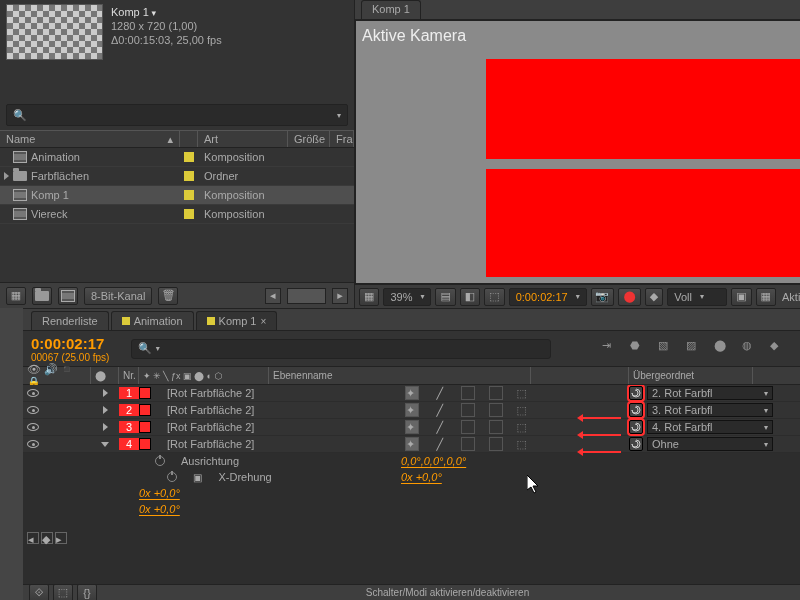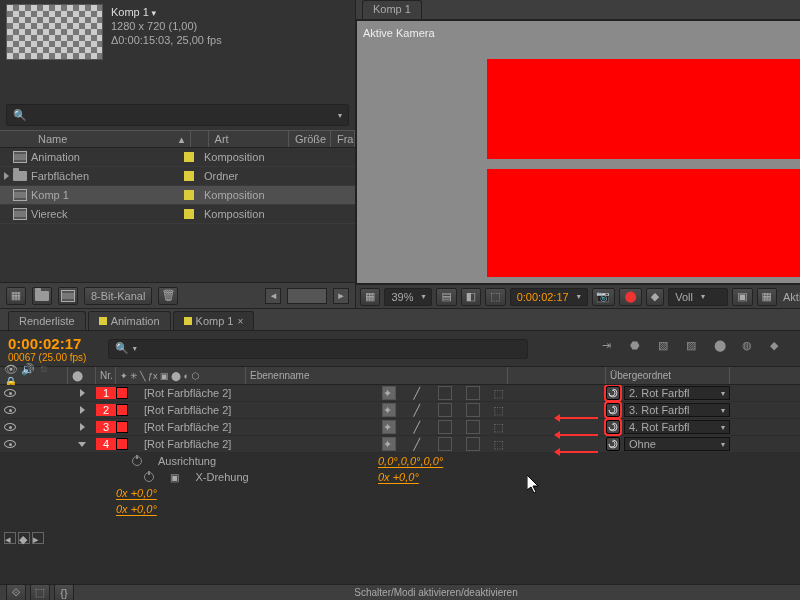--- a/index.html
+++ b/index.html
@@ -20,21 +20,21 @@
            border:1px solid #555; }
   #thumb-info { display:flex; flex-direction:column; gap:2px; padding-top:2px; }
   #thumb-info .title { color:#ddd; }
   #thumb-info .title::after { content:" ▾"; font-size:9px; }
 
   #proj-search { height:22px; margin:36px 6px 4px 6px; display:flex; align-items:center; background:#2a2a2a; border:1px solid #222; border-radius:2px; padding:0 6px; }
   #proj-search input { flex:1; background:transparent; border:none; outline:none; color:#ccc; margin-left:4px; }
 
   .col-headers { display:flex; height:18px; background:#3b3b3b; border-top:1px solid #555; border-bottom:1px solid #222; }
   .col-headers > div { border-right:1px solid #555; padding:2px 6px; }
-  .ch-name { width:180px; display:flex; justify-content:space-between;margin-left:32px; }
+  .ch-name { width:180px; display:flex; justify-content:space-between; }
   .ch-swatch { width:18px; }
   .ch-type { width:90px; }
   .ch-size { width:42px; }
   .ch-fps { width:24px; }
 
   #proj-rows { background:#333; flex:1; min-height:0; }
   .proj-row { display:flex; height:19px; align-items:center; border-bottom:1px solid #3a3a3a; }
   .proj-row.selected { background:#4f4f4f; }
   .pr-name { width:180px; display:flex; align-items:center; gap:4px; padding-left:4px; }
   .pr-swatch { width:18px; display:flex; justify-content:center; align-items:center; }
@@ -52,31 +52,31 @@
           background:linear-gradient(#4c4c4c,#3a3a3a); border:1px solid #222; border-radius:2px; }
   #bitdepth { height:18px; padding:0 6px; display:flex; align-items:center;
               background:linear-gradient(#4c4c4c,#3a3a3a); border:1px solid #222; border-radius:2px; }
   .scroll-btn { width:16px; height:16px; background:#4a4a4a; border:1px solid #222; display:flex; align-items:center; justify-content:center; }
 
   
   #viewer { flex:1; display:flex; flex-direction:column; }
   #viewer-tabs { height:20px; display:flex; border-bottom:1px solid #222; }
   .vtab { background:#3e3e3e; border:1px solid #222; border-bottom:none; padding:2px 10px; margin-left:6px; border-radius:3px 3px 0 0; }
   #viewer-body { flex:1; background:#8a8a8a; position:relative; overflow:hidden; border:1px solid #222; }
-  #active-cam { position:absolute; color:#eee; left:6px; top:6px; font-size:11px; }
+  #active-cam { position:absolute; color:#eee; left:6px; top:6px; font-size:16px; }
   .red-rect { position:absolute; background:#ff0000; }
   #viewer-footer { height:24px; background:#3b3b3b; border-top:1px solid #222; display:flex; align-items:center; gap:4px; padding-left:4px; }
   .vf-btn { height:18px; min-width:18px; padding:0 4px; display:flex; align-items:center; justify-content:center;
             background:linear-gradient(#4c4c4c,#3a3a3a); border:1px solid #222; border-radius:2px; }
   .vf-drop { background:#2a2a2a; border:1px solid #222; height:18px; display:flex; align-items:center; padding:0 6px; gap:4px; border-radius:2px; }
   .vf-drop::after { content:"▾"; font-size:8px; margin-left:4px; }
   #vf-time { color:#ff9b00; }
 
   
-  #timeline { position:relative; height:292px; background:#333; border-top:1px solid #222; display:flex; flex-direction:column; }
+  #timeline { position:relative; height:292px; background:#333; border-top:1px solid #222; display:flex; flex-direction:column;margin-left:23px; }
   #tl-tabs { height:22px; background:#3e3e3e; display:flex; align-items:flex-end; border-bottom:1px solid #222; padding-left:8px; gap:2px; }
   .tl-tab { border:1px solid #222; border-bottom:none; padding:3px 10px; border-radius:3px 3px 0 0; background:#3a3a3a; display:flex; align-items:center; gap:4px; }
   .tl-tab.active { background:#333; color:#ddd; }
   .tl-tab .sq { width:8px; height:8px; background:#dccb3a; }
   .tl-tab .close { font-size:10px; }
 
   #tl-headerrow { height:36px; display:flex; border-bottom:1px solid #222; background:#333; }
   #tl-time { width:100px; padding:4px 8px; }
   #tl-time .big { color:#ff9b00; font-size:15px; font-weight:bold; }
   #tl-time .small { color:#ff9b00; font-size:10px; }
@@ -102,21 +102,21 @@
   .rtri { width:0; height:0; border-top:4px solid transparent; border-bottom:4px solid transparent; border-left:5px solid #aaa; }
   .dtri { width:0; height:0; border-left:4px solid transparent; border-right:4px solid transparent; border-top:5px solid #aaa; }
   .l-nr { width:20px; text-align:center; justify-content:center; display:flex; }
   .l-name { width:262px; display:flex; align-items:center; gap:16px; }
   .lcolor { width:12px; height:12px; background:#ff2a2a; border:1px solid #000; }
   .l-switch { width:130px; display:flex; align-items:center; justify-content:space-between; padding:0 4px; }
   .swbox { width:14px; height:14px; border:1px solid #555; }
   .sw-on { background:#666; }
   .cube { font-size:11px; color:#888; }
   .l-pad { width:98px; position:relative; }
-  .l-parent { width:124px; display:flex; align-items:flex-start; gap:4px; }
+  .l-parent { width:144px; display:flex; align-items:flex-start; gap:4px; }
   .spiral { width:14px; height:14px; border:1px solid #000; border-radius:2px; background:#444;
             display:flex; align-items:center; justify-content:center;}
   .spiral.hl { box-shadow:0 0 0 2px #ff3030; }
   .spiral svg { width:10px; height:10px; }
   .parent-drop { flex:1; background:#2a2a2a; border:1px solid #111; height:14px; display:flex; align-items:center; padding:0 4px; justify-content:space-between; }
   .parent-drop::after { content:"▾"; font-size:8px; }
   .arrowline { position:absolute; width:40px; height:2px; background:#ff3030; top:7px; left:50px; }
   .arrowline::after { content:""; position:absolute; left:-4px; top:-3px; width:0; height:0;
                       border-top:4px solid transparent; border-bottom:4px solid transparent; border-right:6px solid #ff3030; }
 

